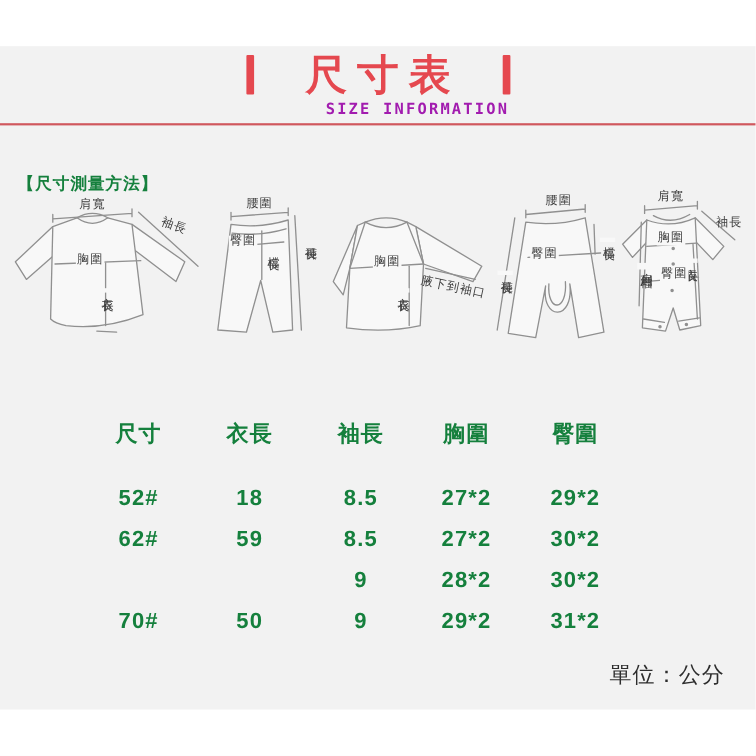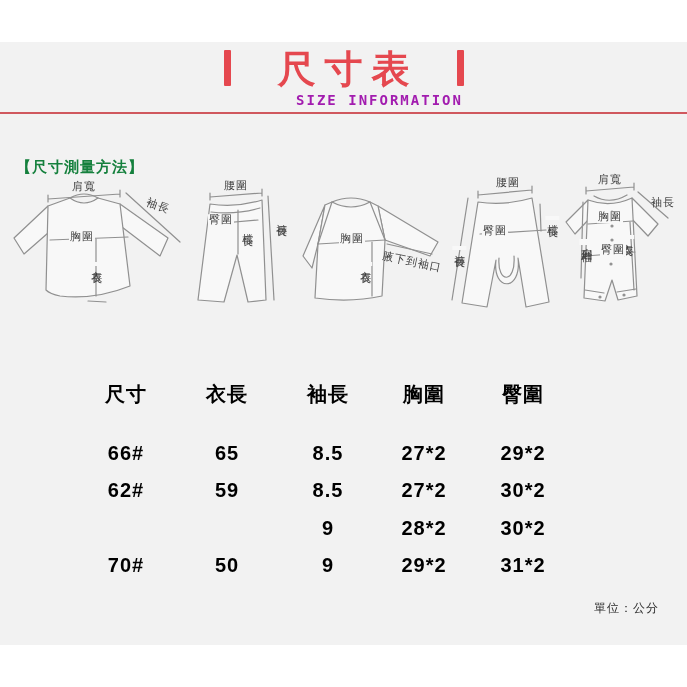--- a/index.html
+++ b/index.html
@@ -29,23 +29,23 @@
           line-height:1.05;white-space:nowrap;letter-spacing:1px;}
   .dlabel.bg{background:#f8f8f8;padding:0 1px;}
   .dlabel.vert{writing-mode:vertical-rl;text-orientation:upright;letter-spacing:2px;white-space:normal;}
   .dlabel.rot20{transform:translate(-50%,-50%) rotate(20deg);}
   .dlabel.rot12{transform:translate(-50%,-50%) rotate(12deg);}
 
   
   .size-table{position:absolute;left:0;top:0;width:687px;height:687px;pointer-events:none;}
   .trow{position:absolute;left:0;width:687px;height:24px;}
   .tcell{position:absolute;transform:translateX(-50%);width:110px;text-align:center;
-         font-size:20px;font-weight:700;color:#000000;letter-spacing:1px;}
+         font-size:20px;font-weight:700;color:#15803d;letter-spacing:1px;}
 
-  .unit-note{position:absolute;top:600px;right:28px;font-size:12px;color:#2d2d2d;letter-spacing:1px;}
+  .unit-note{position:absolute;top:600px;right:28px;font-size:20px;color:#2d2d2d;letter-spacing:1px;}
 </style>
 </head>
 <body>
 
 <div class="page">
   <div class="panel"></div>
 
   <div class="title-row">
     <span class="title-bar"></span>
     <h1 class="page-title">尺寸表</h1>
@@ -140,22 +140,22 @@
 
   <div class="size-table">
     <div class="trow" style="top:381px">
       <span class="tcell" style="left:126px">尺寸</span>
       <span class="tcell" style="left:227px">衣長</span>
       <span class="tcell" style="left:328px">袖長</span>
       <span class="tcell" style="left:424px">胸圍</span>
       <span class="tcell" style="left:523px">臀圍</span>
     </div>
     <div class="trow" style="top:442px">
-      <span class="tcell" style="left:126px">66#</span>
-      <span class="tcell" style="left:227px">65</span>
+      <span class="tcell" style="left:126px">52#</span>
+      <span class="tcell" style="left:227px">18</span>
       <span class="tcell" style="left:328px">8.5</span>
       <span class="tcell" style="left:424px">27*2</span>
       <span class="tcell" style="left:523px">29*2</span>
     </div>
     <div class="trow" style="top:479px">
       <span class="tcell" style="left:126px">62#</span>
       <span class="tcell" style="left:227px">59</span>
       <span class="tcell" style="left:328px">8.5</span>
       <span class="tcell" style="left:424px">27*2</span>
       <span class="tcell" style="left:523px">30*2</span>

